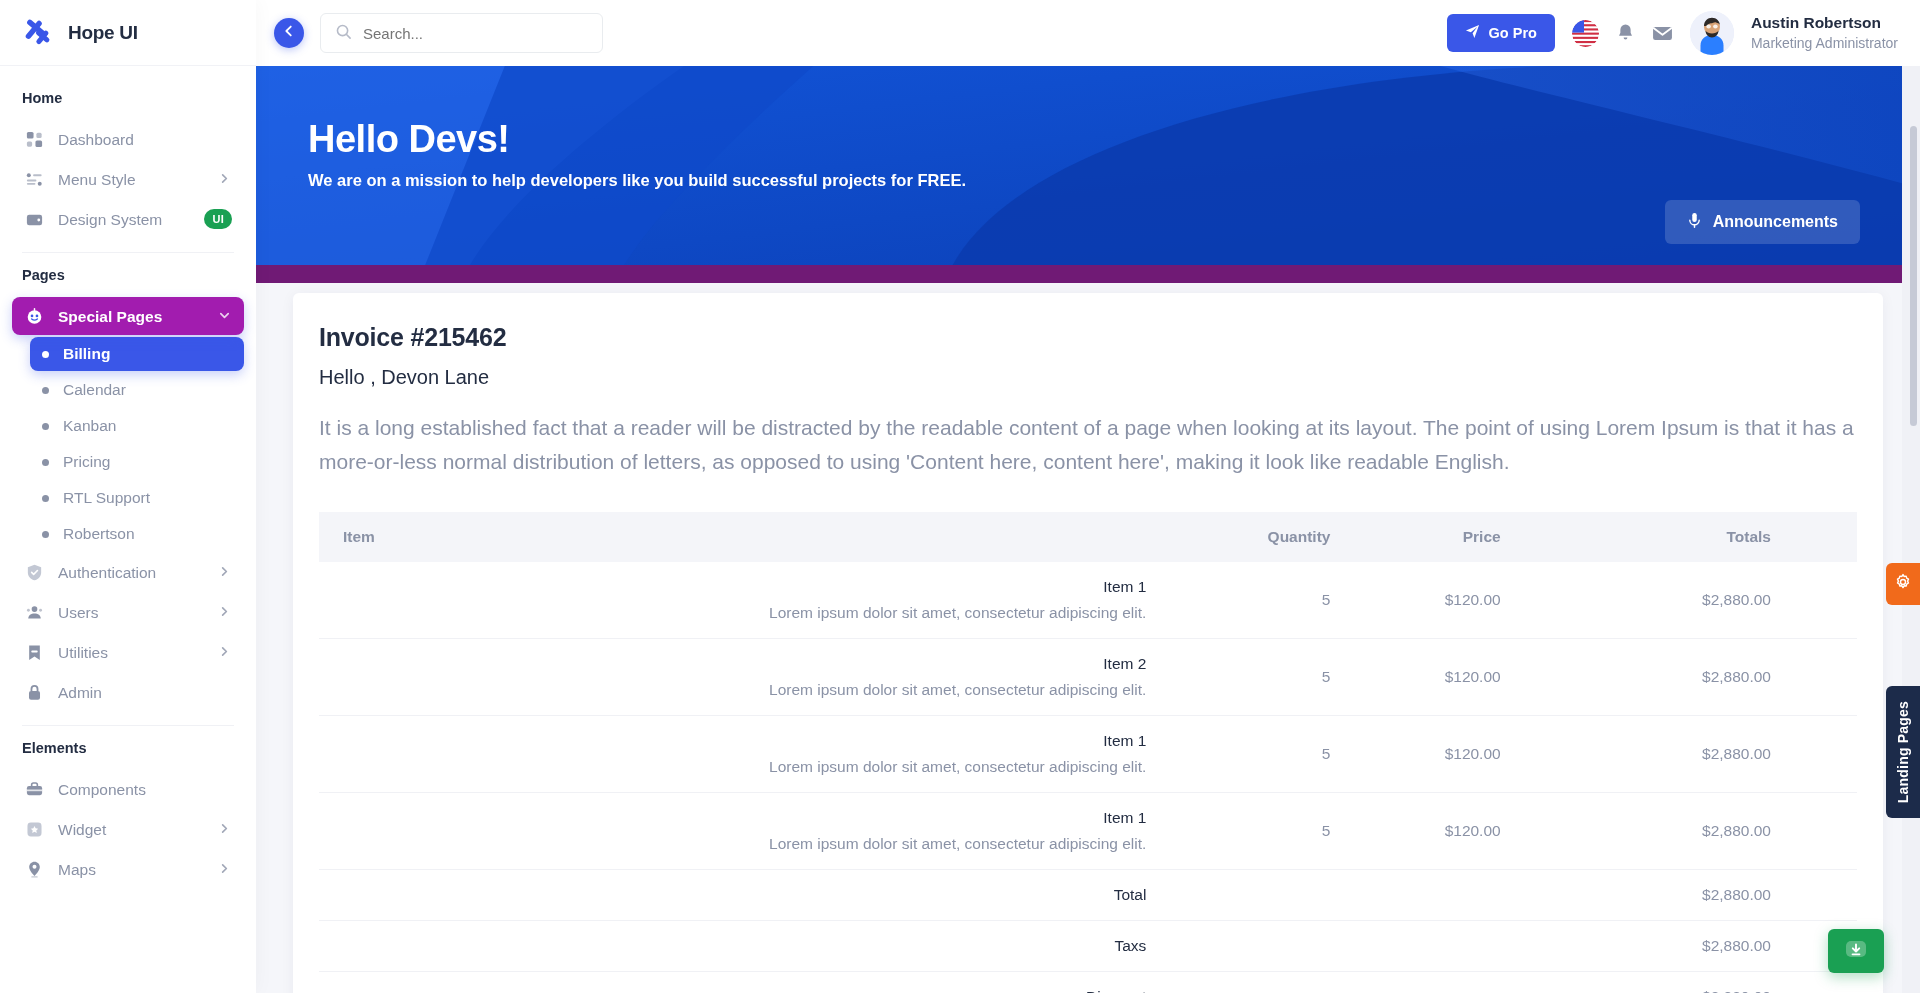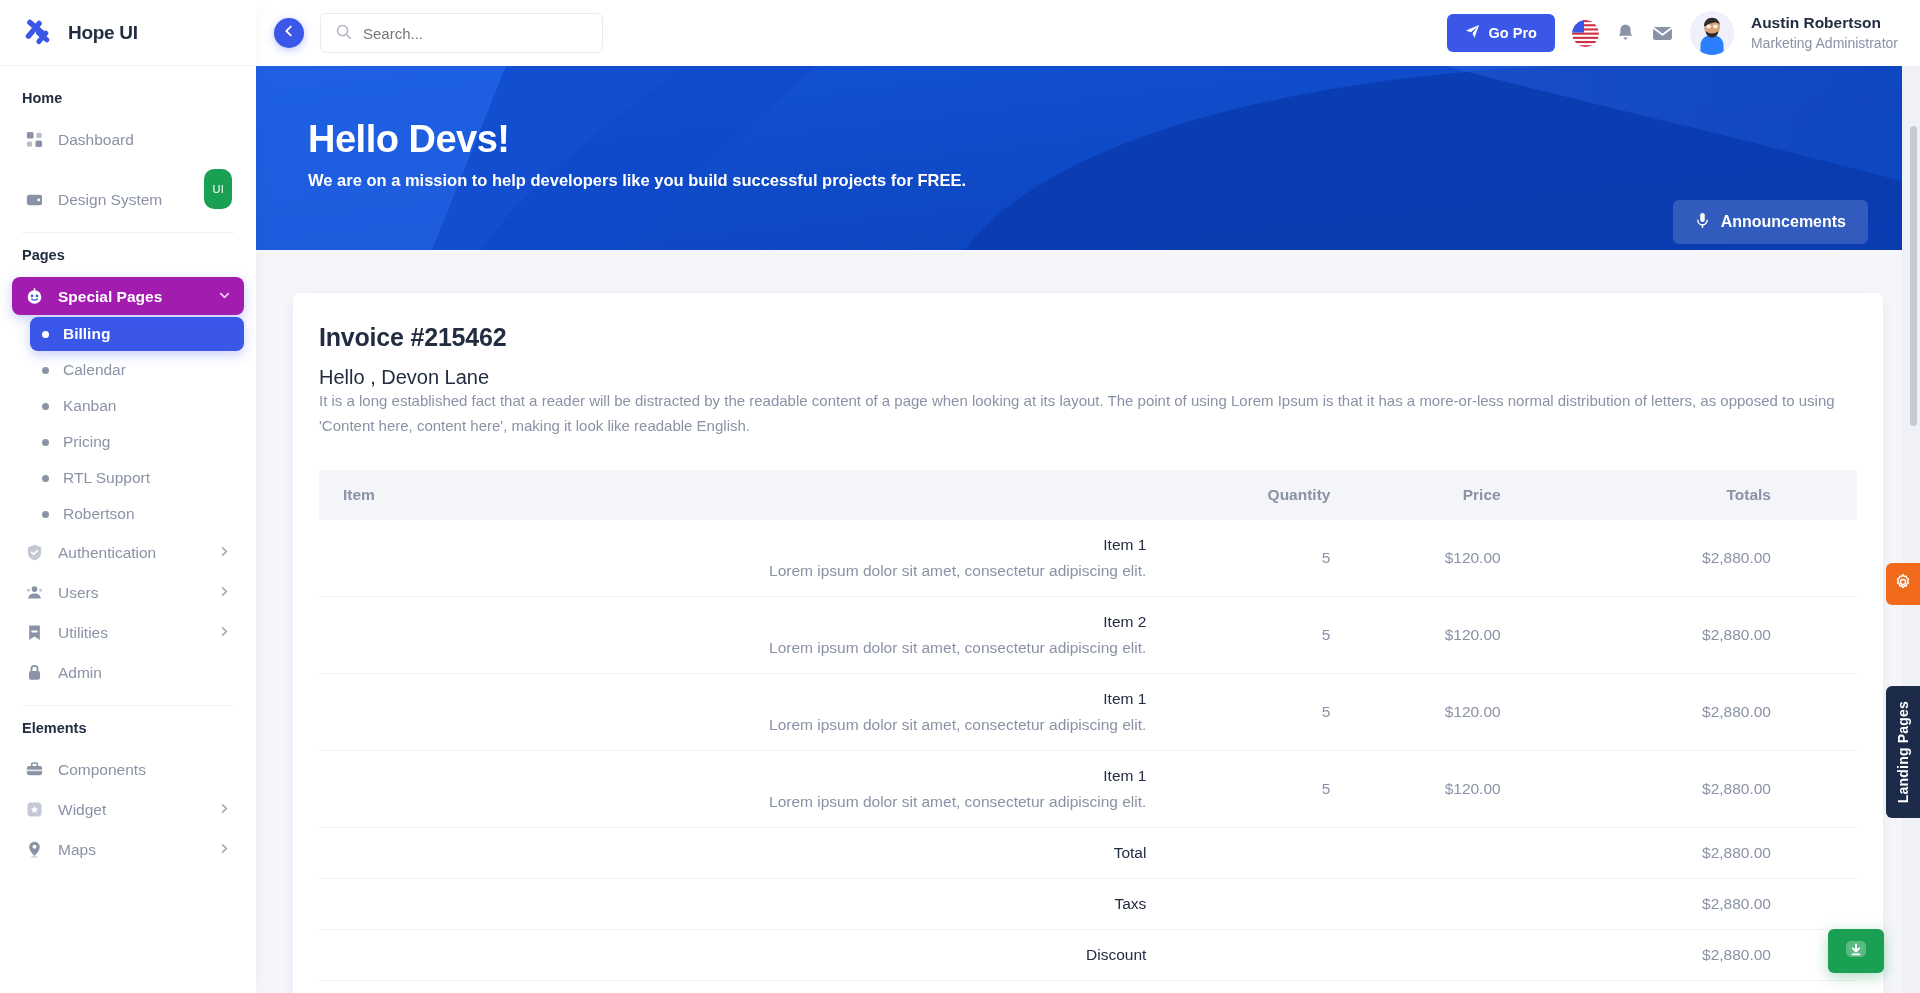--- a/index.html
+++ b/index.html
@@ -33,22 +33,22 @@
   .nav-item {
     display: flex; align-items: flex-end; gap: 14px;
     margin: 2px 12px; padding: 9px 12px; border-radius: 8px;
     color: #8a92a6; font-size: 15.5px; cursor: pointer; position: relative;
   }
   .nav-item.active { background: #a21caf; color: #fff; font-weight: 700; box-shadow: 0 4px 12px rgba(58,87,232,.28); }
   .nav-icon { width: 20px; height: 20px; flex: 0 0 20px; display: flex; align-items: center; justify-content: center; }
   .nav-label { flex: 1; white-space: nowrap; }
   .chev { width: 14px; flex: 0 0 14px; opacity: .8; }
   .badge-ui {
-    background: #1aa053; color: #fff; font-size: 11px; font-weight: 400;
-    border-radius: 10px; padding: 14px 8px; letter-spacing: .3px;
+    background: #1aa053; color: #fff; font-size: 11px; font-weight: 700;
+    border-radius: 10px; padding: 4px 8px; letter-spacing: .3px;
   }
   .nav-divider { height: 1px; background: #f0f1f5; margin: 14px 22px 4px 22px; }
 
   .subnav { margin: 0 0 2px 0; }
   .sub-item {
     display: flex; align-items: center; gap: 14px;
     margin: 2px 12px 2px 30px; padding: 8px 12px; border-radius: 8px;
     color: #8a92a6; font-size: 15.5px; cursor: pointer;
   }
   .sub-item.active { background: #3a57e8; color: #fff; font-weight: 600; box-shadow: 0 4px 12px rgba(58,87,232,.28); }
@@ -90,21 +90,21 @@
     background: linear-gradient(160deg,#eef1fb,#e3e8f7); overflow: hidden;
     display: flex; align-items: flex-end; justify-content: center; cursor: pointer;
   }
   .user-meta { line-height: 1.35; }
   .user-name { font-size: 15.5px; font-weight: 700; color: #232d42; white-space: nowrap; }
   .user-role { font-size: 14px; color: #8a92a6; white-space: nowrap; }
 
   
   .content-area { flex: 1; position: relative; overflow: hidden; background: #f5f6fa; }
   .banner {
-    position: absolute; left: 0; right: 0; top: 0; height: 184px;
+    position: absolute; left: 0; right: 8px; top: 0; height: 217px;
     background: #701a75; overflow: hidden;
   }
   .banner-inner { position: absolute; inset: 0; }
   .banner-text { position: absolute; left: 52px; top: 52px; z-index: 3; }
   .banner-title { font-size: 38px; font-weight: 700; color: #fff; letter-spacing: -.5px; }
   .banner-sub { font-size: 16.5px; color: #fff; margin-top: 10px; font-weight: 600; }
   .announce-btn {
     position: absolute; right: 52px; top: 134px; z-index: 4;
     background: rgba(255,255,255,.16); border: none; border-radius: 6px;
     height: 44px; padding: 16px 22px; color: #fff; font-size: 16px; font-weight: 600;
@@ -114,21 +114,21 @@
 
   
   .card {
     position: absolute; left: 37px; right: 37px; top: 227px;
     background: #fff; border-radius: 6px; padding: 30px 26px 24px 26px;
     box-shadow: 0 2px 14px rgba(35,45,66,.055); z-index: 5;
     min-height: 800px;
   }
   .inv-title { font-size: 25px; font-weight: 600; color: #232d42; letter-spacing: -.2px; }
   .inv-hello { font-size: 20px; font-weight: 500; color: #232d42; margin-top: 14px; }
-  .inv-desc { font-size: 15px; color: #8a92a6; line-height: 1.64; max-width: 1540px; }
+  .inv-desc { font-size: 21px; color: #8a92a6; line-height: 1.64; margin-top: 22px; max-width: 1540px; }
 
   table.inv { width: 100%; border-collapse: collapse; margin-top: 32px; }
   table.inv thead th {
     background: #f4f5f9; color: #8a92a6; font-size: 15.5px; font-weight: 600;
     padding: 16px 14px; text-align: right;
   }
   table.inv thead th.l { text-align: left; padding-left: 24px; }
   table.inv thead th.last { padding-right: 86px; }
   table.inv tbody td {
     padding: 16px 14px; font-size: 15.5px; color: #8a92a6;
@@ -197,20 +197,37 @@
           <svg viewBox="0 0 20 20" width="19" height="19" fill="#8a92a6">
             <rect x="2" y="2" width="7" height="7" rx="1.6"></rect>
               <rect x="12" y="3" width="5.5" height="5.5" rx="1.6" opacity=".6"></rect>
             <rect x="2" y="12" width="5.5" height="5.5" rx="1.6" opacity=".6"></rect>
               <rect x="11" y="11" width="7" height="7" rx="1.6"></rect>
           </svg>
         </span>
         <span class="nav-label">Dashboard</span>
       </div>
 
+      <div class="nav-item">
+        <span class="nav-icon">
+          <svg viewBox="0 0 20 20" width="19" height="19" fill="#8a92a6">
+            <circle cx="4" cy="5.5" r="2.1"></circle>
+              <rect x="8.5" y="4.5" width="9" height="2" rx="1" opacity=".6"></rect>
+            <rect x="2" y="10" width="10" height="2" rx="1" opacity=".6"></rect>
+              <circle cx="15.5" cy="14.5" r="2.1"></circle>
+            <rect x="2" y="13.6" width="9" height="2" rx="1" opacity=".6"></rect>
+          </svg>
+        </span>
+        <span class="nav-label">Menu Style</span>
+        <span class="chev">
+          <svg viewBox="0 0 14 14" width="13" height="13" fill="none" stroke="#8a92a6" stroke-width="1.8" stroke-linecap="round" stroke-linejoin="round">
+              <path d="M5 3l4 4-4 4"></path>
+            </svg>
+        </span>
+      </div>
 
       <div class="nav-item">
         <span class="nav-icon">
           <svg viewBox="0 0 20 20" width="19" height="19" fill="#8a92a6">
             <rect x="2" y="5" width="16" height="11" rx="2.4"></rect>
               <circle cx="14.5" cy="10.5" r="1.5" fill="#fff"></circle>
           </svg>
         </span>
         <span class="nav-label">Design System</span>
         <span class="badge-ui">UI</span>

